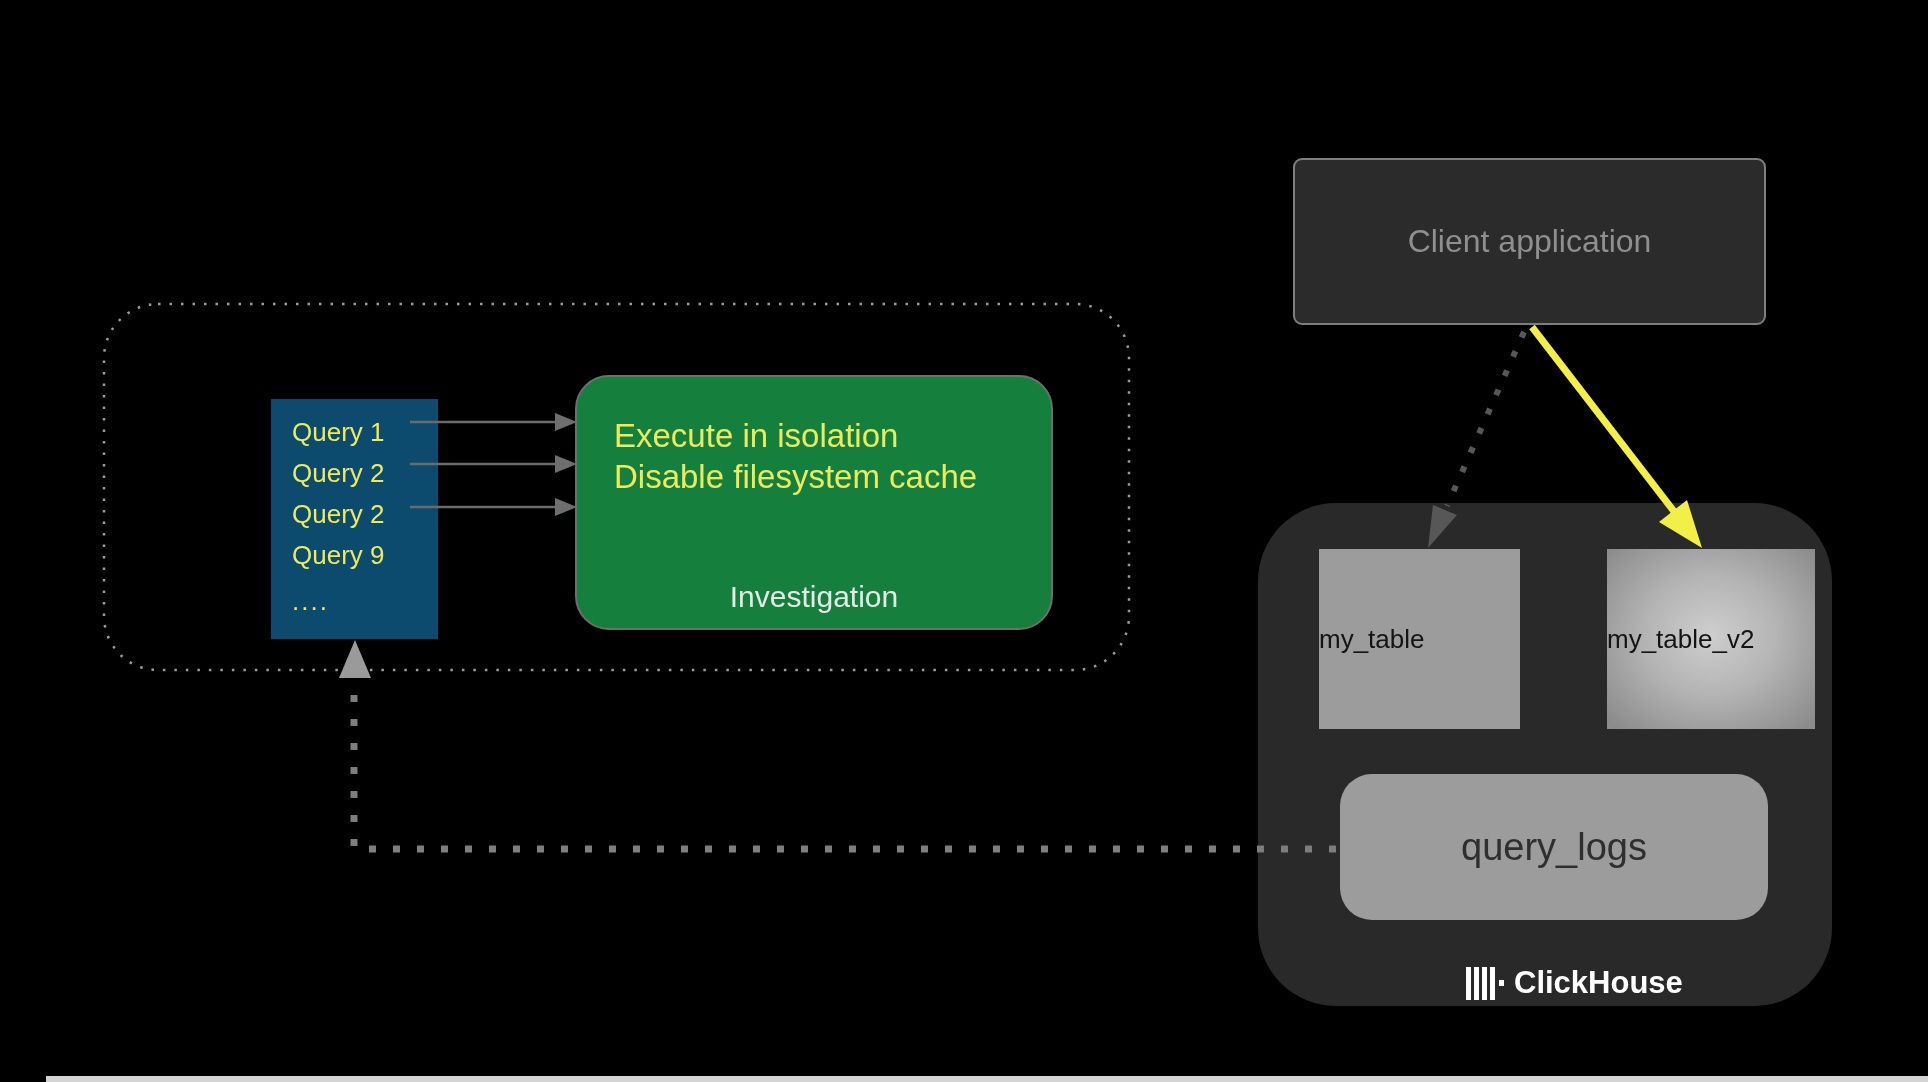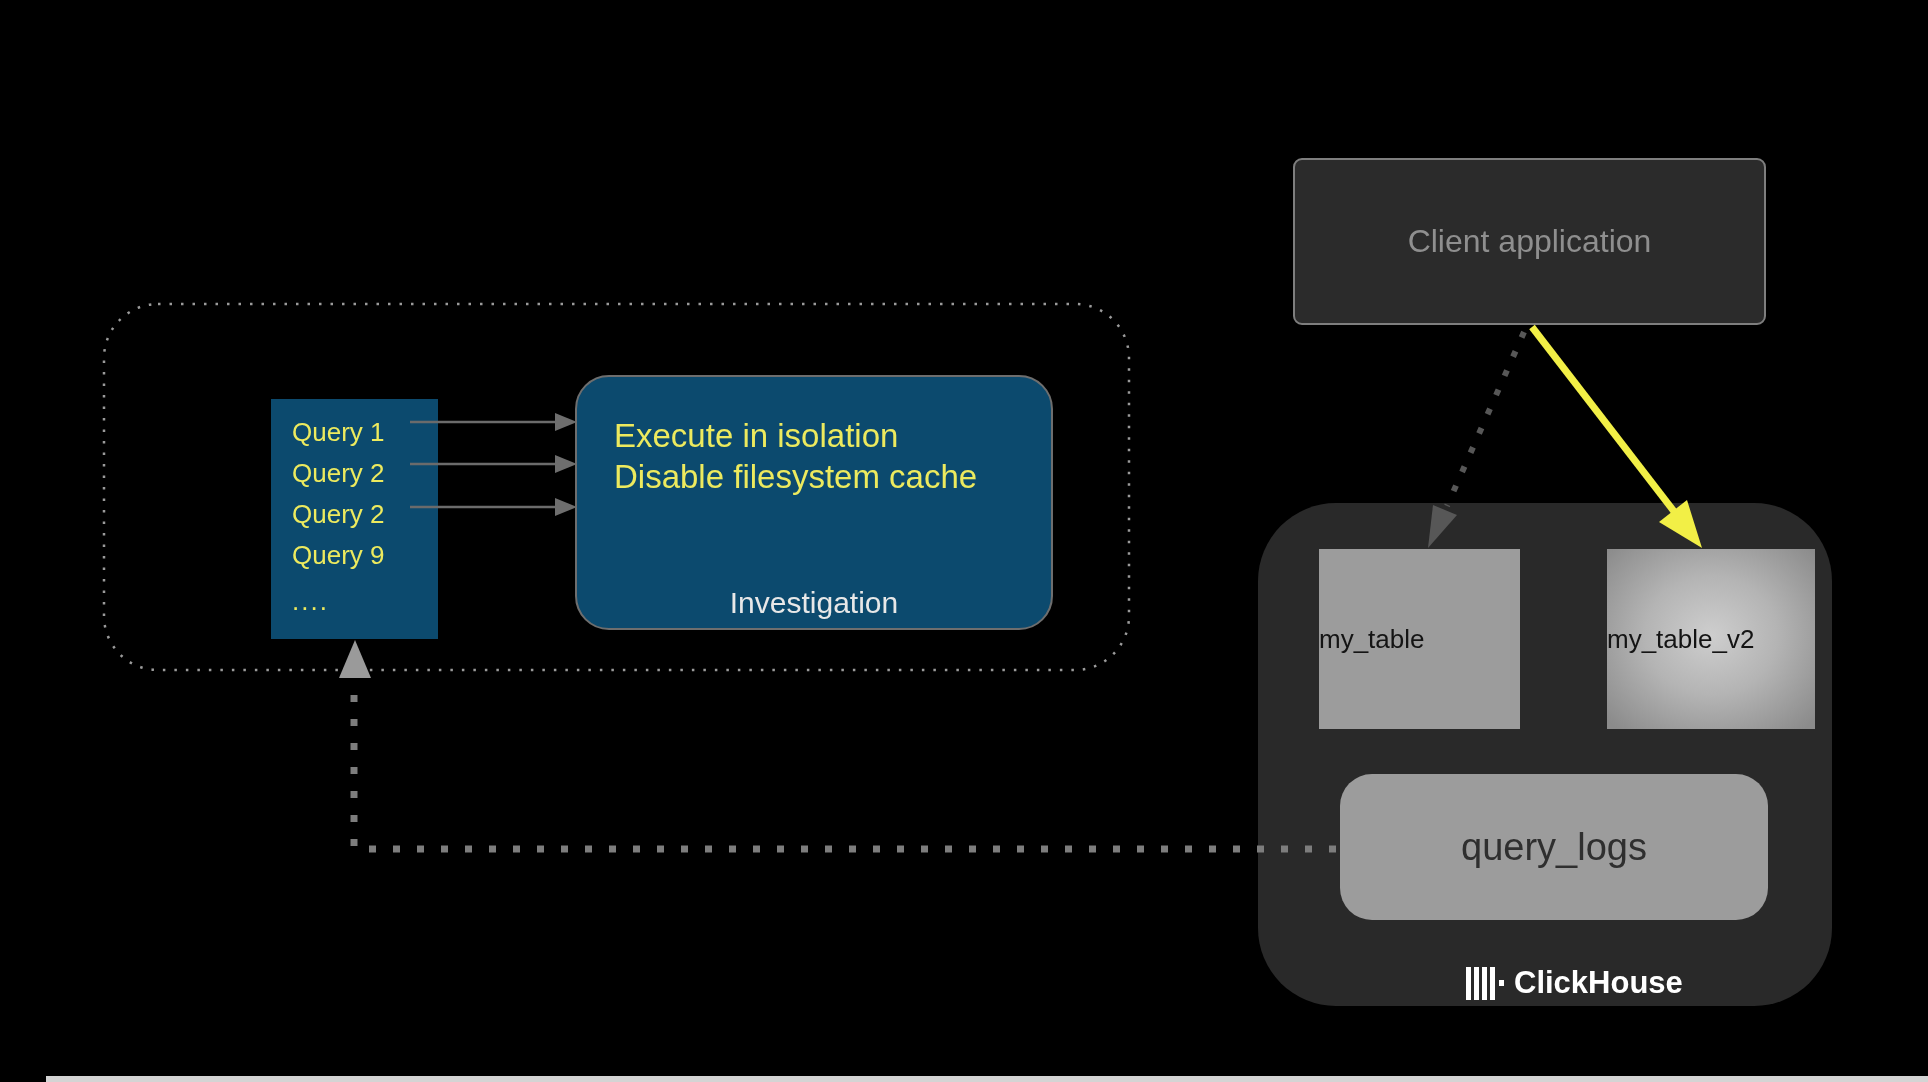--- a/index.html
+++ b/index.html
@@ -29,36 +29,36 @@
     color: #edea5e;
     font-size: 26px;
     line-height: 41px;
     white-space: nowrap;
   }
   .query-item.dots { margin-top: 5px; letter-spacing: 2px; }
 
   .investigation-panel {
     left: 575px; top: 375px;
     width: 478px; height: 255px;
-    background: #0c4a6e;
+    background: #15803d;
     border: 2px solid #6e6e6e;
     border-radius: 34px;
     box-sizing: border-box;
   }
   .inv-tips {
     padding: 38px 0 0 37px;
     font-size: 33px;
     line-height: 41px;
     color: #edea5e;
     white-space: nowrap;
   }
   .inv-tip-gap { margin-top: 12px; }
   .inv-label {
     position: absolute;
-    left: 0; right: 0; bottom: 8px;
+    left: 0; right: 0; bottom: 14px;
     text-align: center;
     color: #e8e8e8;
     font-size: 30px;
   }
 
   
   .client-app {
     left: 1293px; top: 158px;
     width: 473px; height: 167px;
     background: #2b2b2b;

